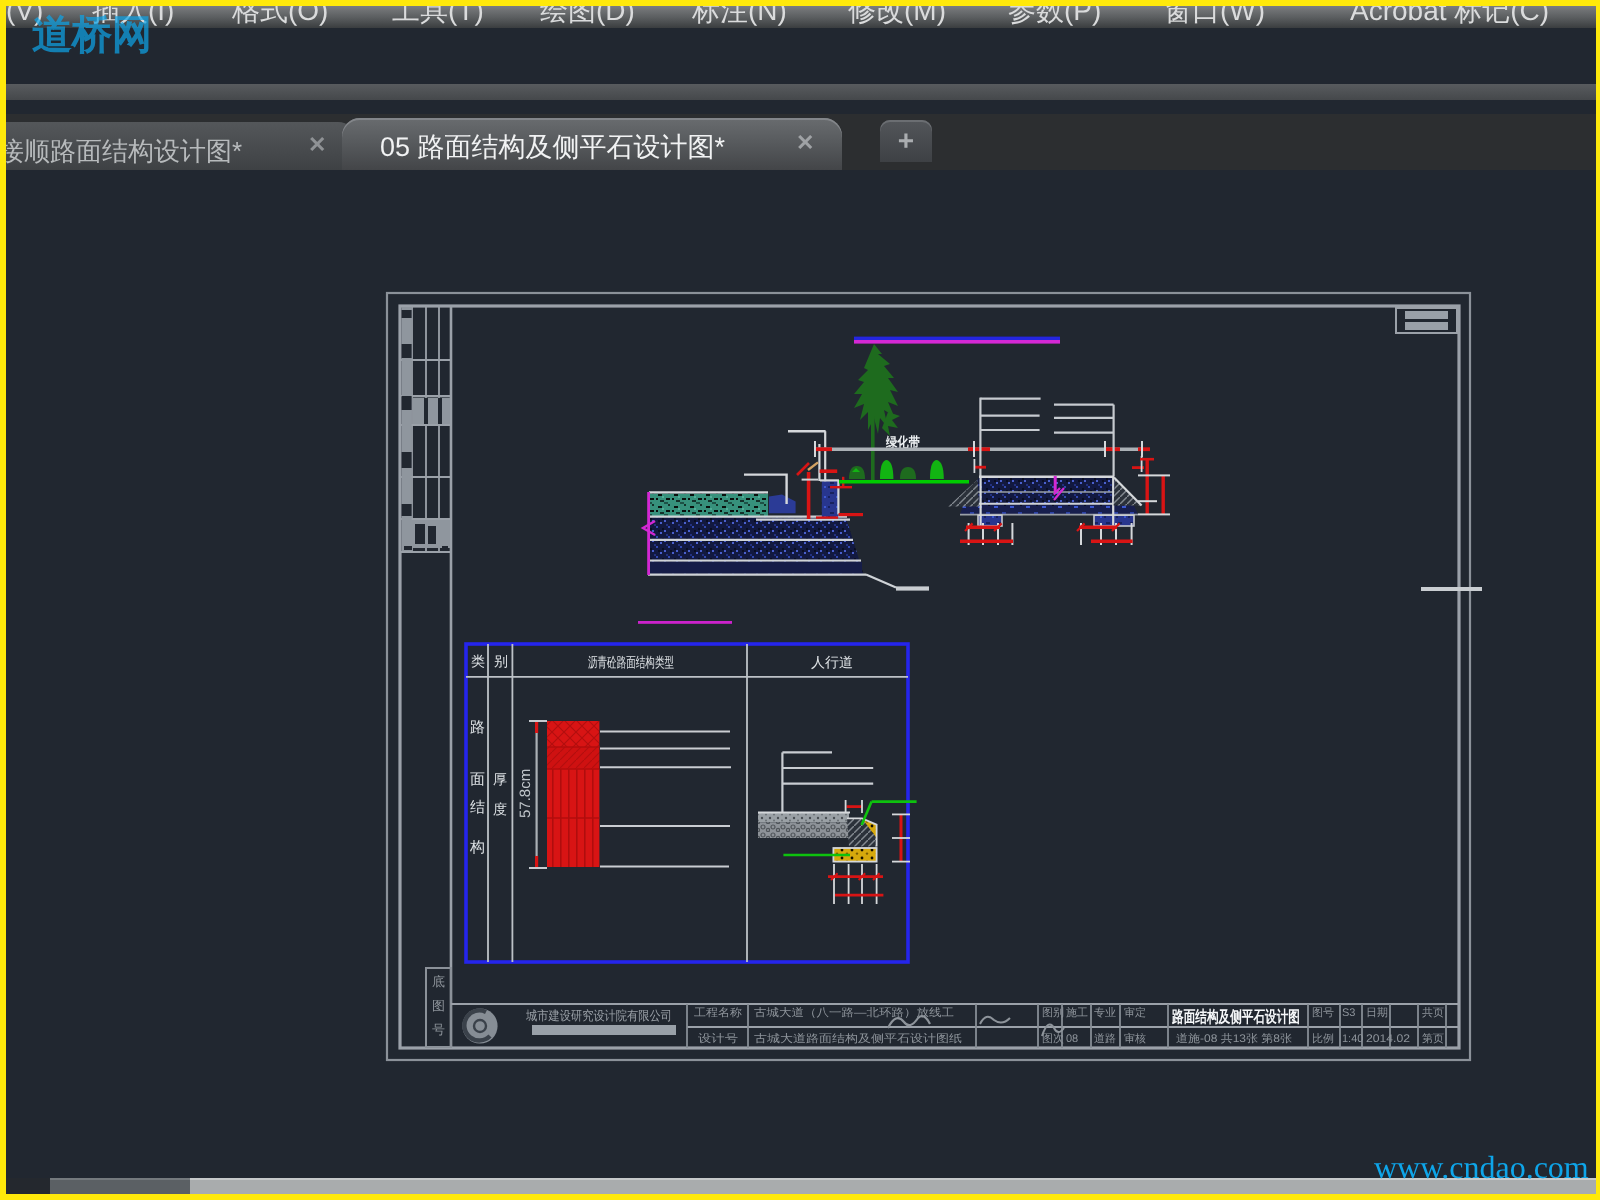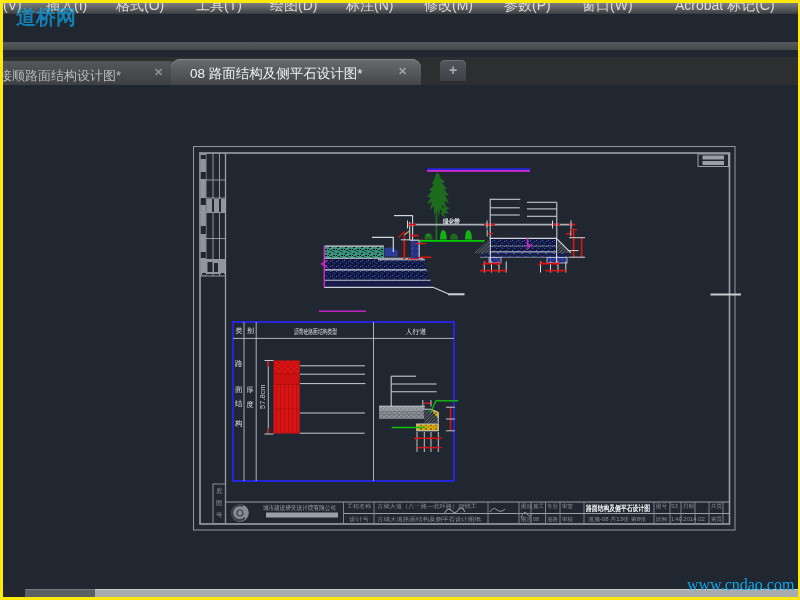--- a/index.html
+++ b/index.html
@@ -40,21 +40,21 @@
  <span style="left:501px">参数(P)</span>
  <span style="left:579px">窗口(W)</span>
  <span style="left:672px">Acrobat 标记(C)</span>
 </div>
 <div id="tabbar">
  <div id="tab1">
       <span class="t">接顺路面结构设计图*</span>
       <span class="x">✕</span>
     </div>
  <div id="tab2">
-      <span class="t">08 路面结构及侧平石设计图*</span>
+      <span class="t">05 路面结构及侧平石设计图*</span>
       <span class="x">✕</span>
     </div>
  <div id="plus">+</div>
 </div>
 <div id="strip"></div>
 <svg id="cad" width="800" height="600" viewBox="0 0 800 600">
 <defs>
 <pattern id="spk" width="6" height="5" patternUnits="userSpaceOnUse">
  <rect width="6" height="5" fill="#121940"></rect>
  <rect x="0" y="1" width="1" height="1" fill="#4a60cd"></rect>

